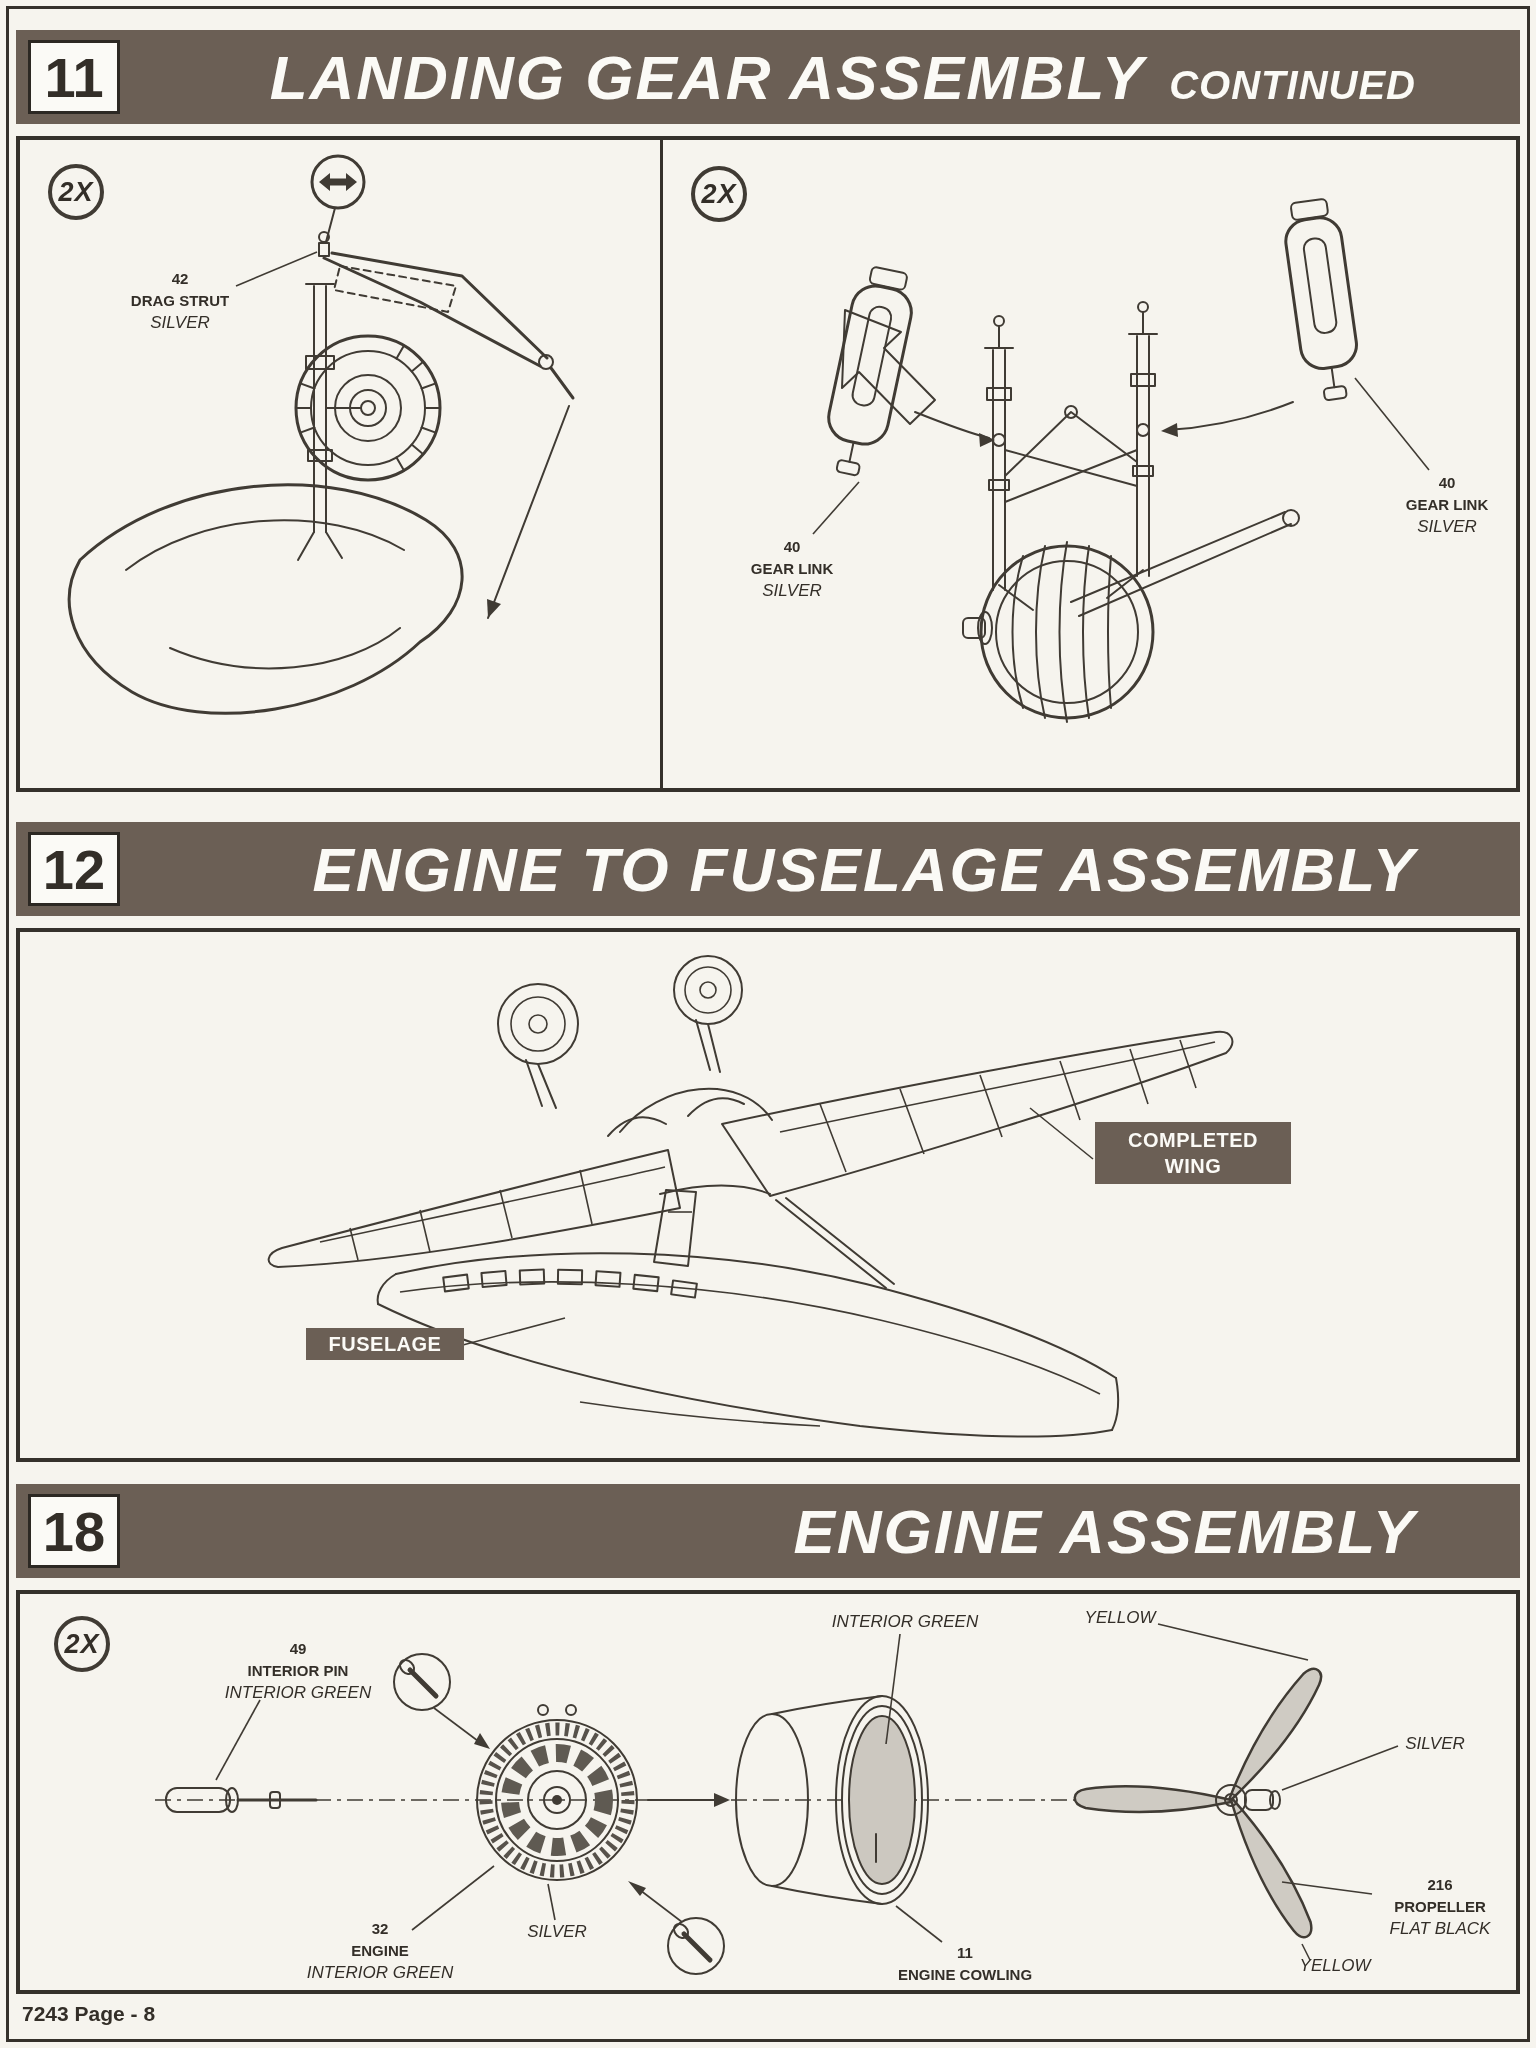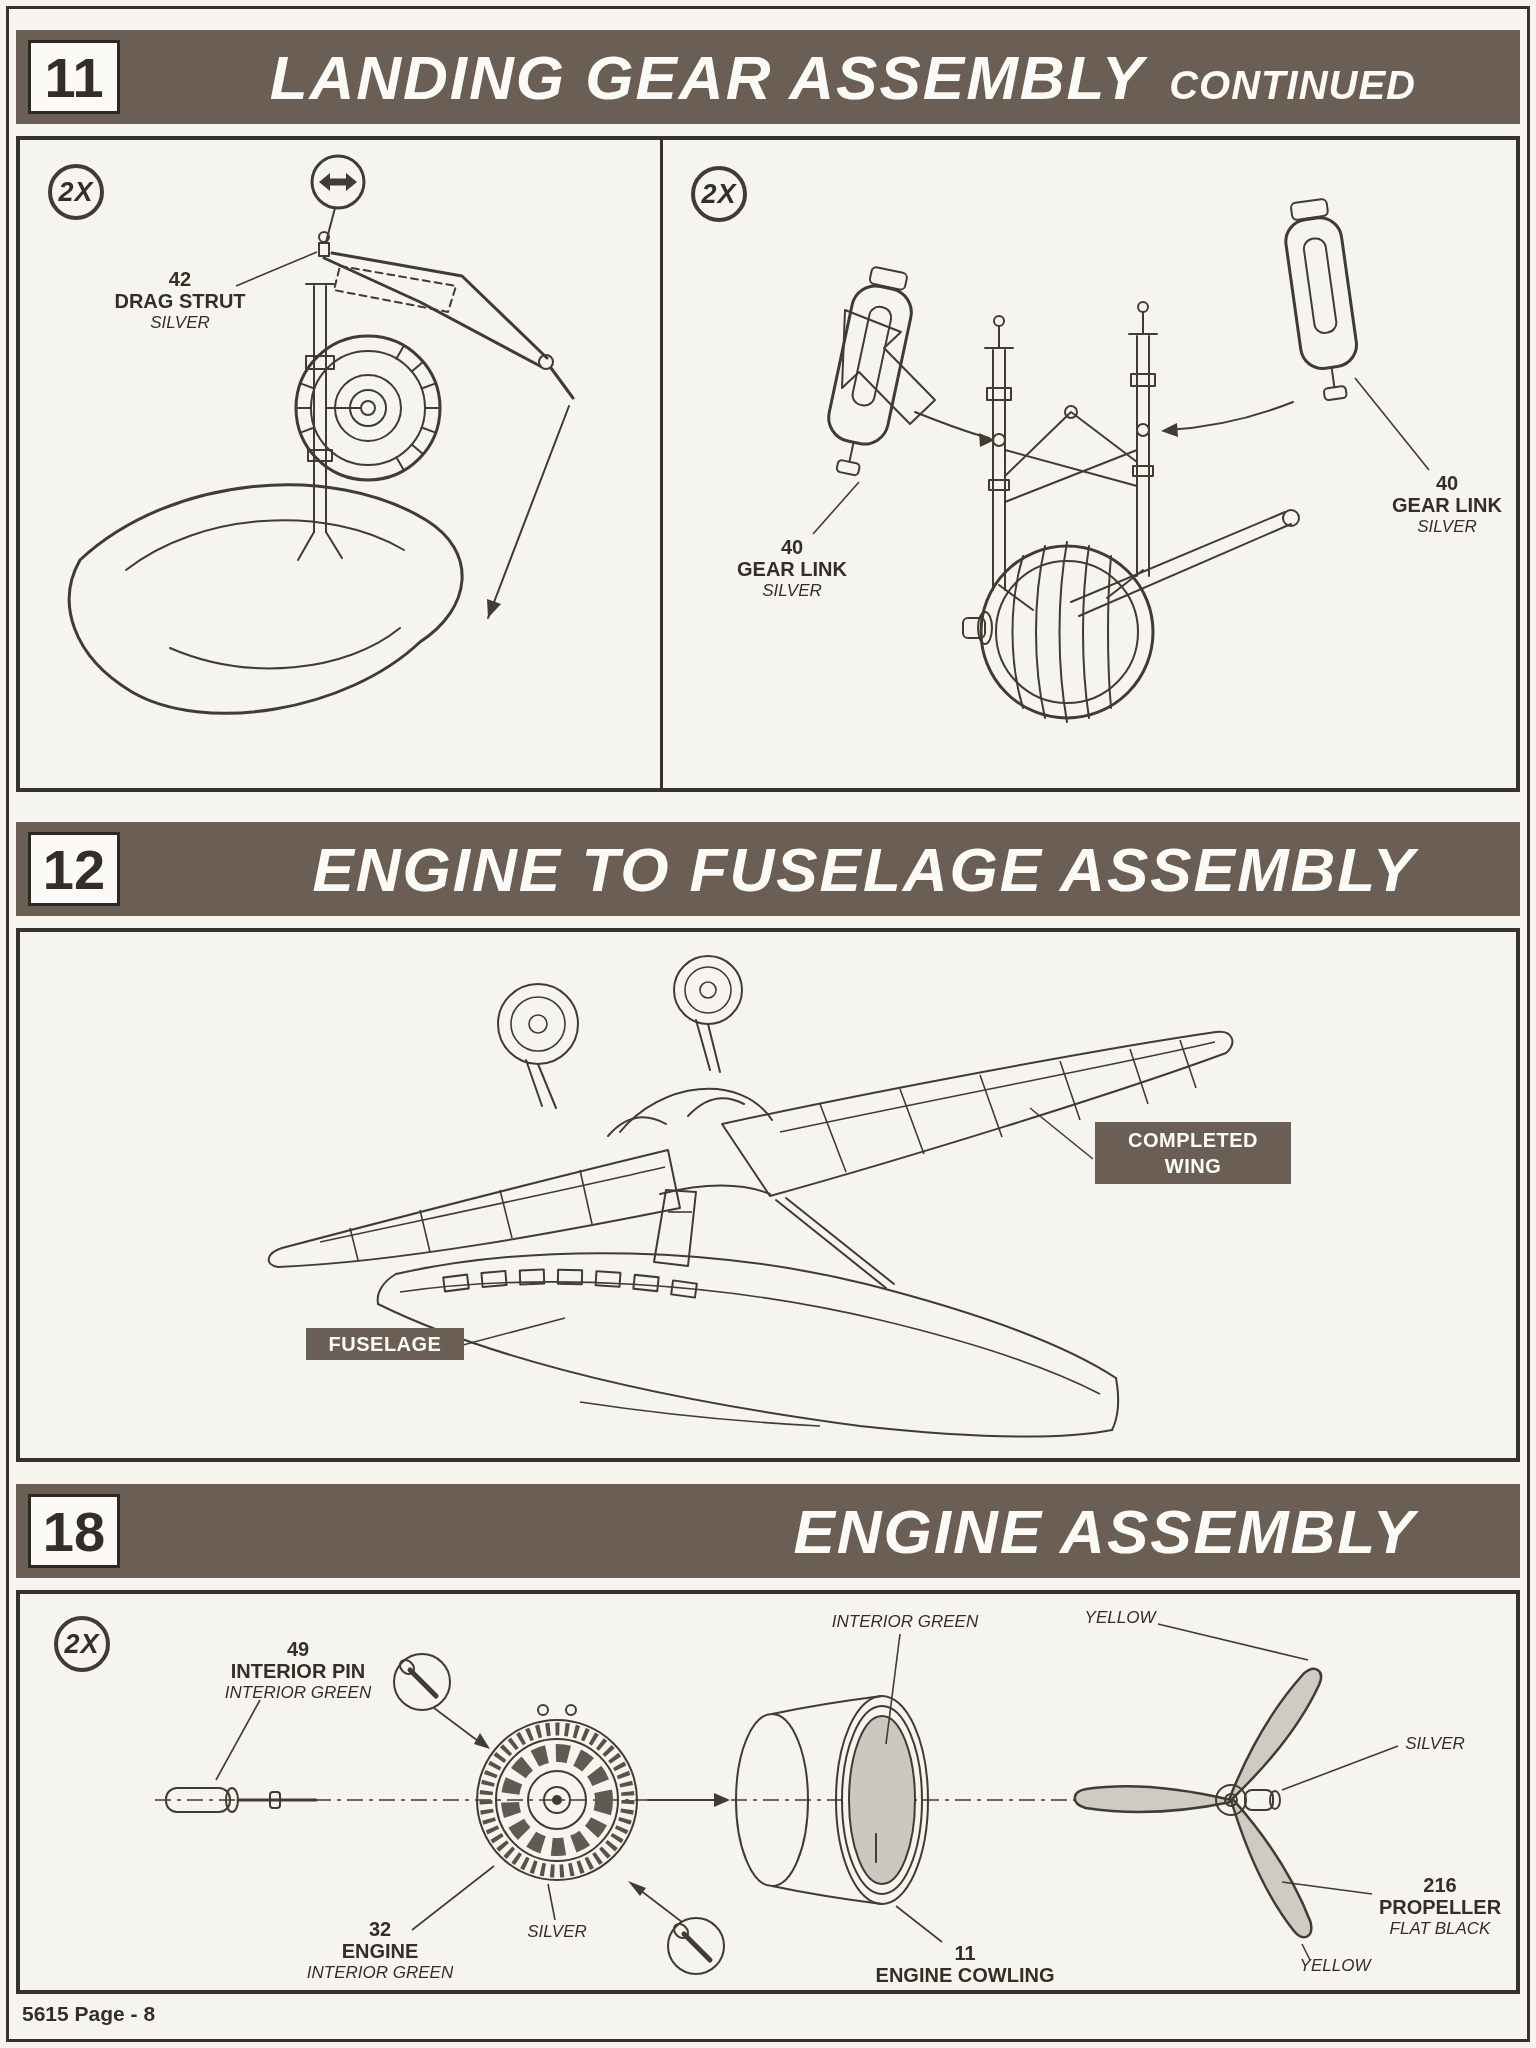--- a/index.html
+++ b/index.html
@@ -22,21 +22,21 @@
   #h12{top:822px} #frame12{top:928px;height:534px}
   #h13{top:1484px} #frame13{top:1590px;height:404px}
 
   .divider{position:absolute;left:640px;top:0;width:3px;height:100%;background:#35312b;}
 
   .qty{position:absolute;width:56px;height:56px;border:4px solid var(--ink);border-radius:50%;
        display:flex;align-items:center;justify-content:center;font-size:27px;font-weight:bold;
        font-style:italic;letter-spacing:1px;color:#332e28;background:transparent;}
 
   .part-label{position:absolute;transform:translateX(-50%);text-align:center;line-height:22px;white-space:nowrap;}
-  .pl-num,.pl-name{font-weight:bold;font-size:20px;}
+  .pl-num,.pl-name{font-weight:bold;font-size:15px;}
   .pl-finish{font-style:italic;font-size:17px;}
   .flabel{position:absolute;transform:translateX(-50%);font-style:italic;font-size:17px;white-space:nowrap;}
 
   .callout{position:absolute;background:var(--brown);color:#fbfaf6;font-weight:bold;font-size:20px;
            letter-spacing:.5px;display:flex;flex-direction:column;align-items:center;justify-content:center;
            line-height:26px;text-align:center;}
 
   .footer{position:absolute;left:22px;top:2002px;font-weight:bold;font-size:21px;}
 
   svg{position:absolute;left:0;top:0;}
@@ -385,14 +385,14 @@
     </div>
 
     <div class="flabel" style="left:537px;top:328px">SILVER</div>
 
     <div class="part-label" style="left:945px;top:348px">
       <div class="pl-num">11</div>
       <div class="pl-name">ENGINE COWLING</div>
     </div>
   </section>
 
-  <div class="footer">5615 Page - 8</div>
+  <div class="footer">7243 Page - 8</div>
 </div>
 
 </body></html>

